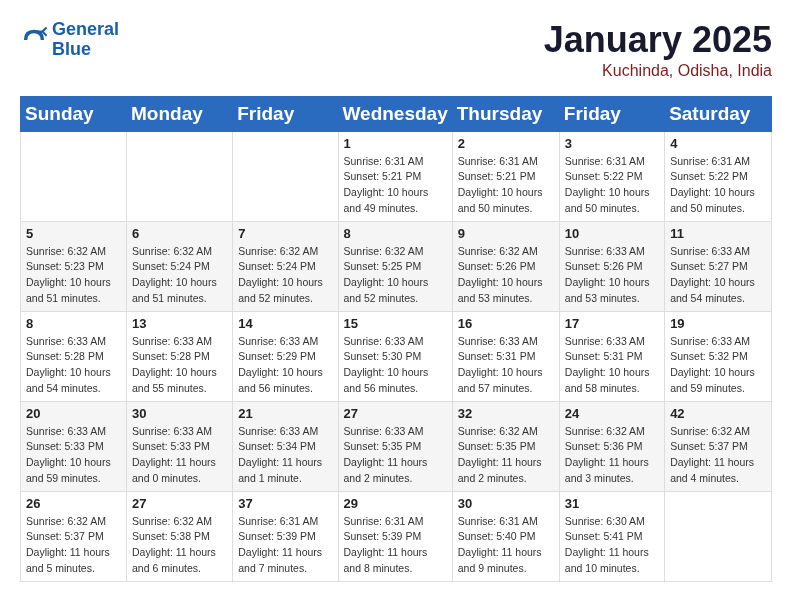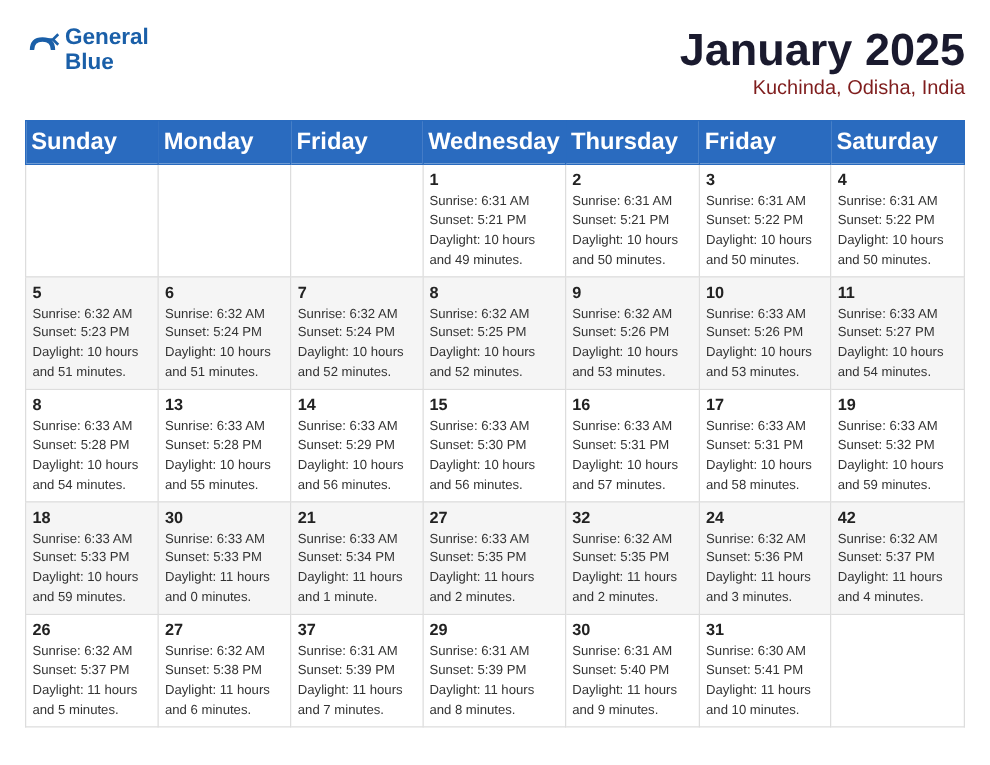--- a/index.html
+++ b/index.html
@@ -200,21 +200,21 @@
           <div class="day-number">17</div>
           <div class="day-info">Sunrise: 6:33 AM<br>Sunset: 5:31 PM<br>Daylight: 10 hours<br>and 58 minutes.</div>
         </td>
         <td>
           <div class="day-number">19</div>
           <div class="day-info">Sunrise: 6:33 AM<br>Sunset: 5:32 PM<br>Daylight: 10 hours<br>and 59 minutes.</div>
         </td>
       </tr>
       <tr>
         <td>
-          <div class="day-number">18</div>
+          <div class="day-number">20</div>
           <div class="day-info">Sunrise: 6:33 AM<br>Sunset: 5:33 PM<br>Daylight: 10 hours<br>and 59 minutes.</div>
         </td>
         <td>
           <div class="day-number">30</div>
           <div class="day-info">Sunrise: 6:33 AM<br>Sunset: 5:33 PM<br>Daylight: 11 hours<br>and 0 minutes.</div>
         </td>
         <td>
           <div class="day-number">21</div>
           <div class="day-info">Sunrise: 6:33 AM<br>Sunset: 5:34 PM<br>Daylight: 11 hours<br>and 1 minute.</div>
         </td>

